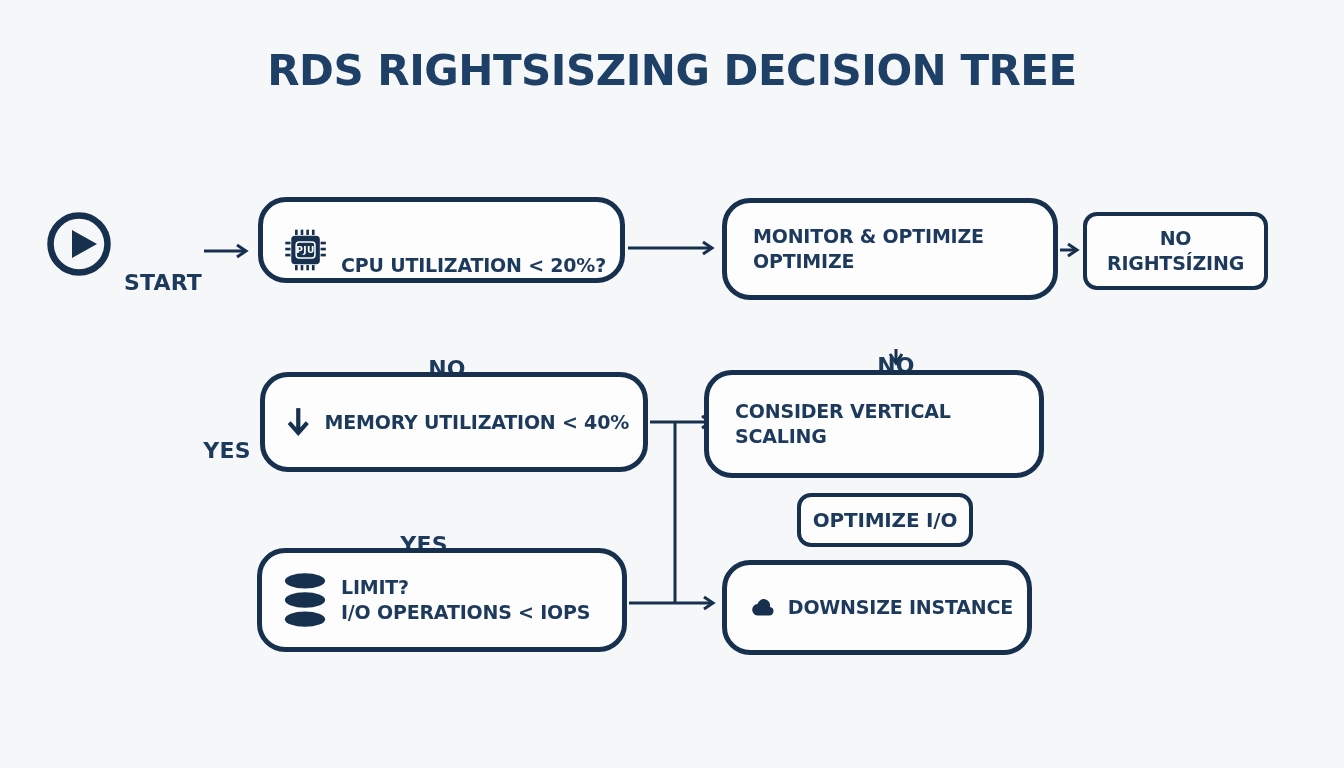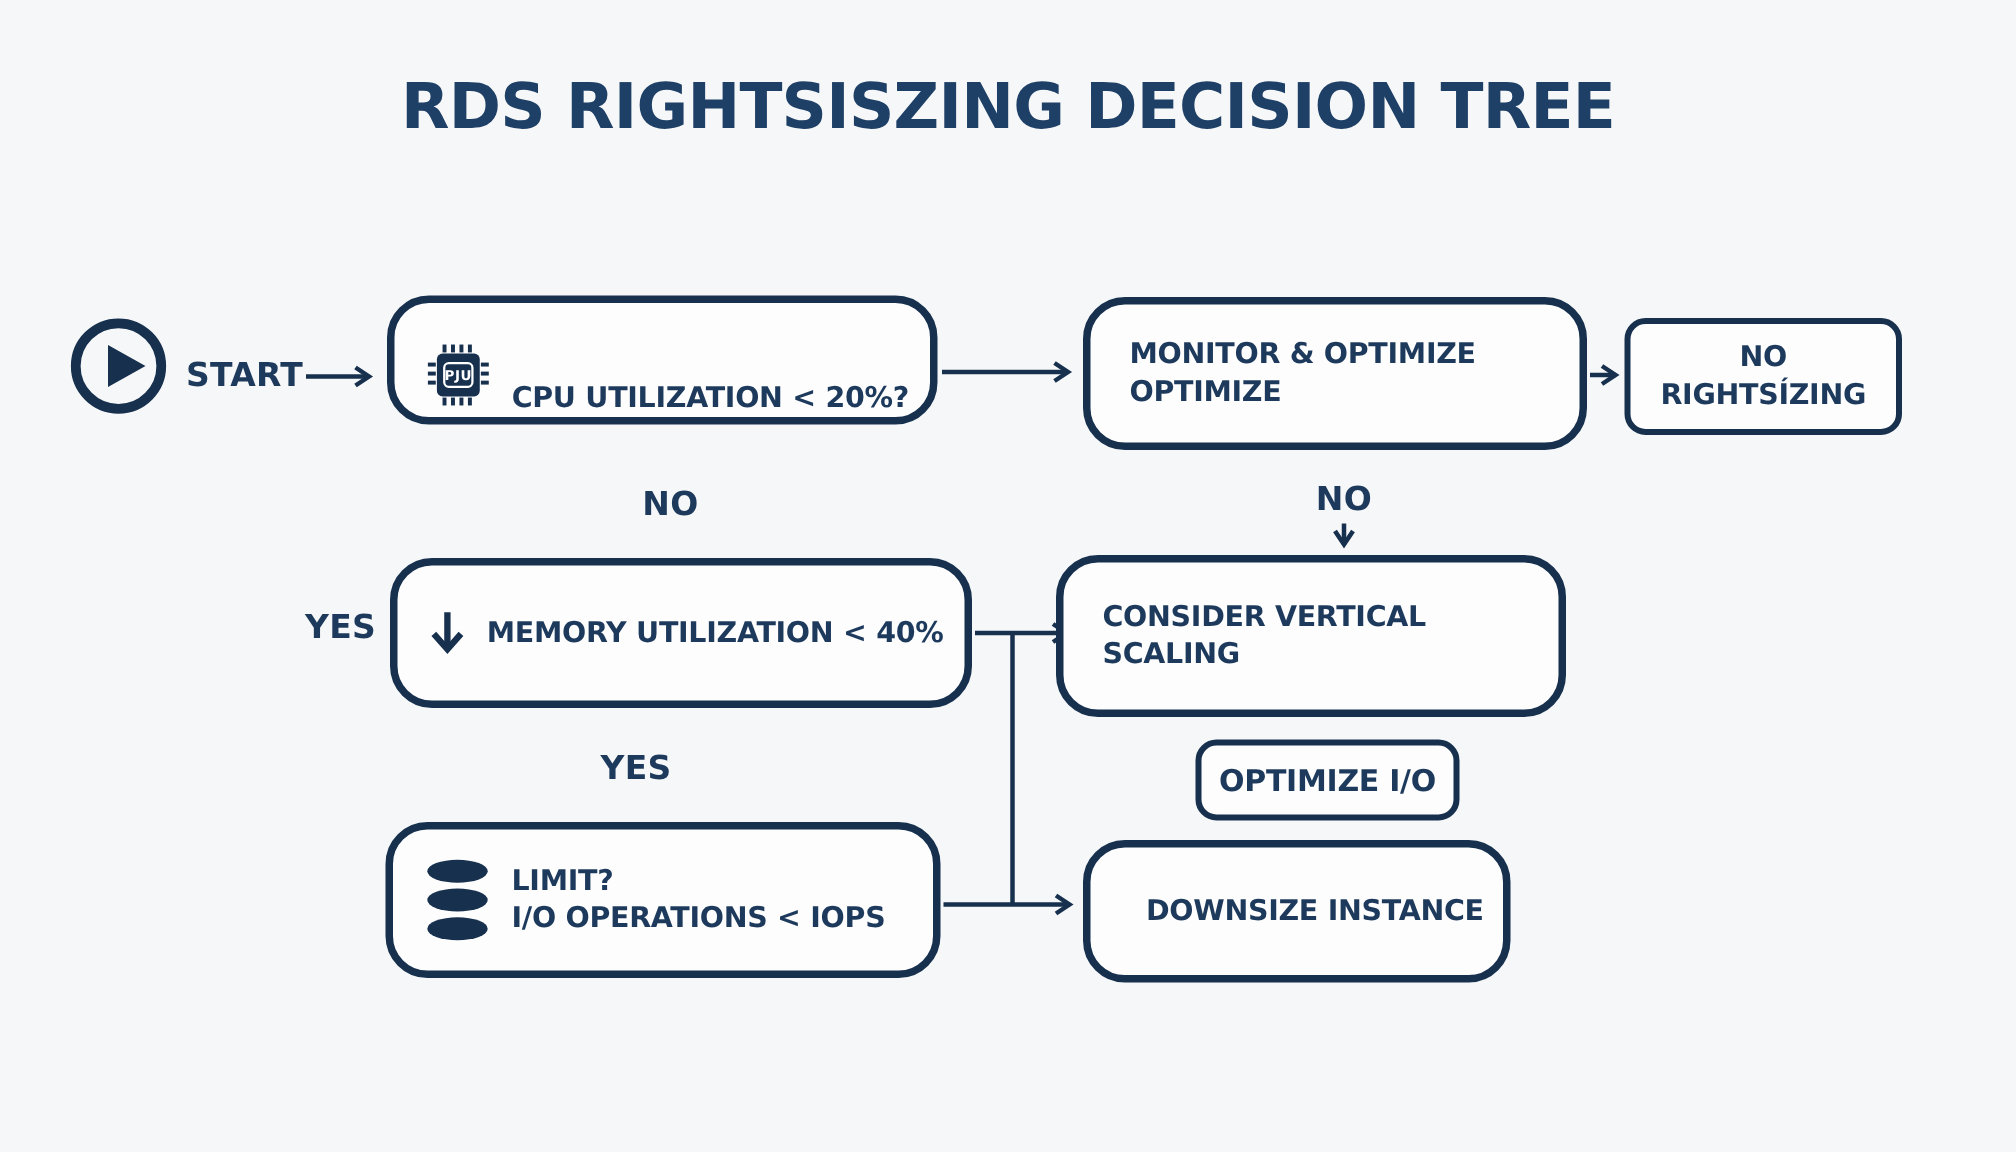--- a/index.html
+++ b/index.html
@@ -26,21 +26,21 @@
   .r14{border-radius:14px;border-width:4px;}
   .txt{
     font-weight:bold;color:var(--text_navy);font-size:19px;line-height:1.3;
     letter-spacing:-0.2px;
   }
   .nowrap{white-space:nowrap;}
   .line{display:block;}
   .centerbox{justify-content:center;text-align:center;padding:0;}
   .lbl{
     position:absolute;width:100px;text-align:center;font-weight:bold;
-    font-size:22px;color:var(--text_navy);letter-spacing:0.2px;
+    font-size:22px;color:var(--text_navy);letter-spacing:0.2px;margin-top:32px;
   }
   .overlay{position:absolute;left:0;top:0;pointer-events:none;}
   svg .s{stroke:var(--navy);fill:none;stroke-width:3;}
   svg .f{fill:var(--navy);}
   svg .w{fill:#ffffff;}
   svg .ws{stroke:#ffffff;fill:none;}
   svg .thick{stroke:var(--navy);fill:none;stroke-width:7;}
   .chiptext{font-size:12px;font-weight:bold;letter-spacing:0.5px;}
 </style>
 </head>
@@ -137,20 +137,20 @@
       <ellipse class="f" cx="24" cy="9" rx="21" ry="8"></ellipse>
       <ellipse class="f" cx="24" cy="29" rx="21" ry="8"></ellipse>
       <ellipse class="f" cx="24" cy="49" rx="21" ry="8"></ellipse>
     </svg>
     <span class="txt">
       <span class="line">LIMIT?</span>
       <span class="line">I/O OPERATIONS &lt; IOPS</span>
     </span>
   </div>
 
-  <div class="box r28" style="left:722px;top:560px;width:285px;height:95px;padding-left:24px;">
+  <div class="box r28" style="left:722px;top:560px;width:310px;height:95px;padding-left:24px;">
     <svg width="54" height="40" viewBox="0 0 60 44">
       <path class="f" d="M18.5 41 h27 a11 11 0 0 0 2.2 -21.8 A16 16 0 0 0 16.4 12.2 A10.5 10.5 0 0 0 18.5 41 Z"></path>
     </svg>
     <span class="txt nowrap">DOWNSIZE INSTANCE</span>
   </div>
 
 </div>
 
 </body></html>

